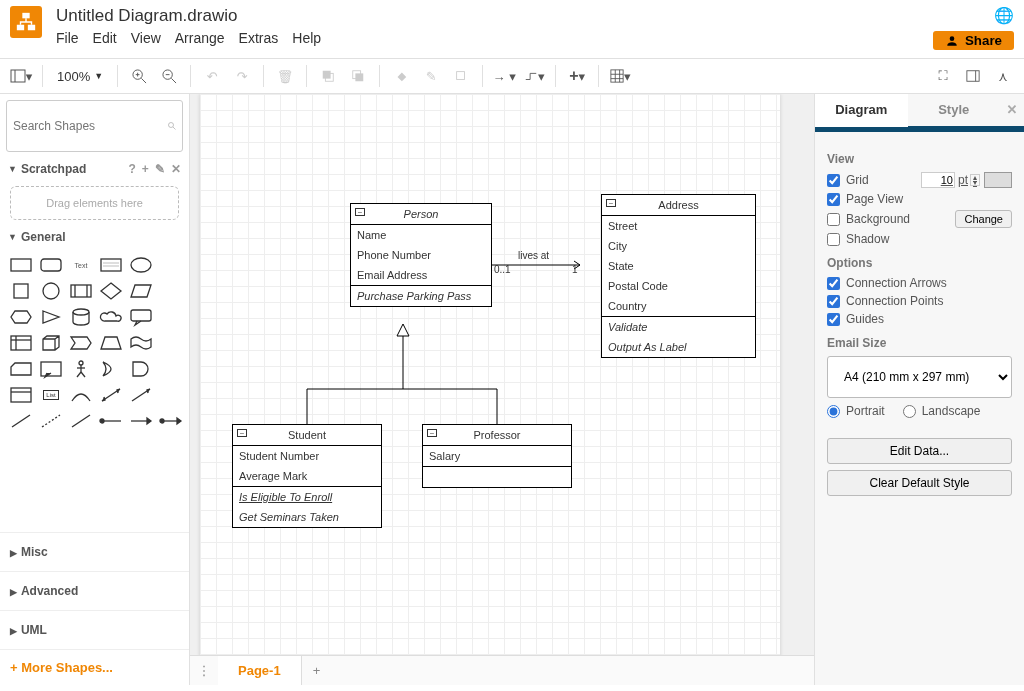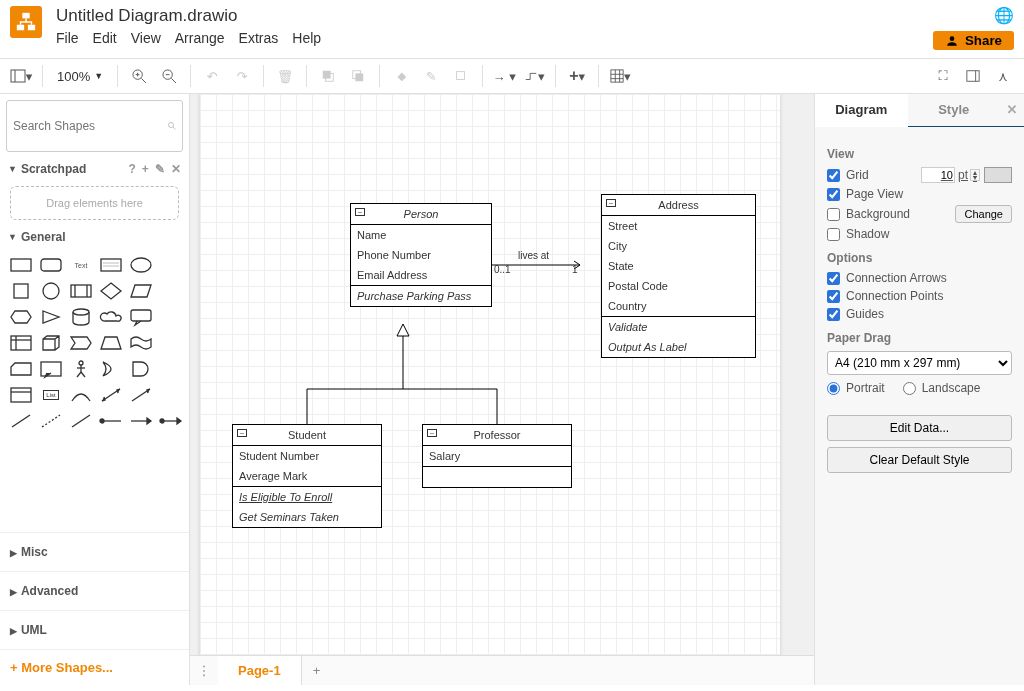--- a/index.html
+++ b/index.html
@@ -52,35 +52,35 @@
 .uml .mini{position:absolute;left:4px;top:4px;width:10px;height:8px;border:1px solid #333;font-size:7px;line-height:6px;text-align:center;}
 .uml .sect{border-bottom:1px solid #000;}
 .uml .sect:last-child{border-bottom:none;font-style:italic;}
 .uml .row{padding:4px 6px;}
 .pages{height:30px;background:#fafafa;border-top:1px solid #ddd;display:flex;align-items:center;}
 .pg-menu{width:28px;text-align:center;color:#888;cursor:pointer;}
 .pg-tab{padding:0 20px;height:100%;display:flex;align-items:center;color:#f08705;font-weight:600;border-right:1px solid #ddd;background:#fff;}
 .pg-add{width:30px;text-align:center;color:#888;cursor:pointer;}
 
 .sidebar-right{width:210px;border-left:1px solid #e0e0e0;background:#f7f7f7;display:flex;flex-direction:column;}
-.rtabs{display:flex;border-bottom:1px solid #0c4a6e;justify-content:flex-end;}
+.rtabs{display:flex;border-bottom:6px solid #0c4a6e;justify-content:flex-end;}
 .rtab{flex:1;text-align:center;padding:8px 0;font-size:13px;font-weight:600;cursor:pointer;color:#888;}
 .rtab.active{background:#fff;color:#333;border-bottom:2px solid #fff;margin-bottom:-1px;}
 .rtab.close{flex:0 0 24px;color:#aaa;}
 .rpanel{padding:10px 12px;font-size:12px;color:#555;}
 .rpanel h4{font-size:12px;font-weight:700;margin:10px 0 6px;color:#777;}
 .rrow{display:flex;align-items:center;gap:6px;margin:4px 0;}
 .rrow input[type=checkbox],.rrow input[type=radio]{accent-color:#2b73d9;}
 .gridsize{margin-left:auto;display:flex;align-items:center;gap:2px;text-decoration:underline;}
 .gridsize input{width:34px;font-size:11px;text-align:right;border:1px solid #ccc;padding:1px;}
 .stepper{display:flex;flex-direction:column;line-height:5px;font-size:8px;border:1px solid #ccc;}
 .stepper span{padding:0 2px;}
 .swatch{width:28px;height:16px;border:1px solid #999;background:#ddd;margin-left:2px;}
 .smallbtn{border:1px solid #bbb;background:#f0f0f0;border-radius:3px;padding:2px 8px;font-size:11px;cursor:pointer;}
-.paper-select{width:100%;border:1px solid #bbb;border-radius:3px;padding:3px;font-size:12px;background:#fff;}
+.paper-select{width:100%;border:1px solid #bbb;border-radius:3px;padding:12px;font-size:12px;background:#fff;}
 .widebtn{display:block;width:100%;border:1px solid #bbb;background:#f0f0f0;border-radius:3px;padding:5px;font-size:12px;margin-top:6px;cursor:pointer;}
 
 svg.line-arrow{position:absolute;overflow:visible;pointer-events:none;}
 .edge-label{position:absolute;font-size:10px;background:transparent;}
 </style>
 </head>
 <body>
 
 <div class="top">
   <div class="logo">
@@ -570,21 +570,21 @@
         </div>
       <div class="rrow">
           <input type="checkbox" checked="" style="">
           <span>Connection Points</span>
         </div>
       <div class="rrow">
           <input type="checkbox" checked="" style="">
           <span>Guides</span>
         </div>
 
-      <h4>Paper Drag</h4>
+      <h4>Email Size</h4>
       <select class="paper-select"><option>A4 (210 mm x 297 mm)</option></select>
       <div class="rrow" style="margin-top:6px">
         <input type="radio" name="orient" checked="" style="">
           <span>Portrait</span>
         <input type="radio" name="orient" style="margin-left: 12px;">
           <span>Landscape</span>
       </div>
 
       <button class="widebtn" style="margin-top:20px">Edit Data...</button>
       <button class="widebtn">Clear Default Style</button>

